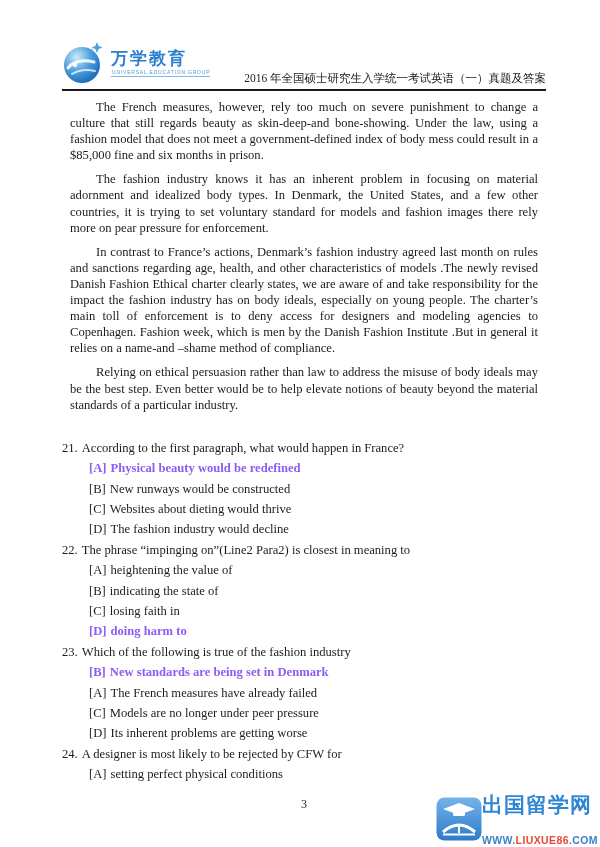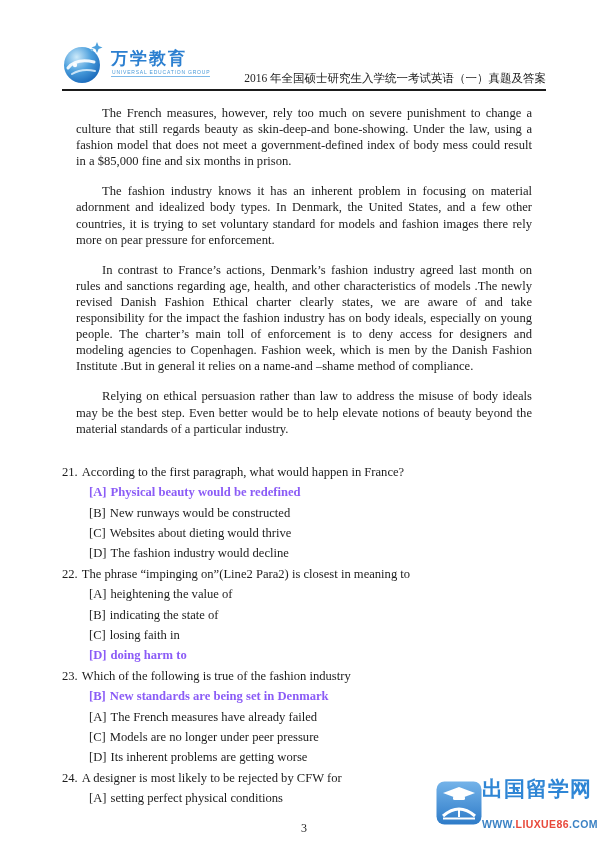--- a/index.html
+++ b/index.html
@@ -29,33 +29,33 @@
   .brand-sub{
     font-family:"Liberation Sans", sans-serif;
     font-size:5px;letter-spacing:0.8px;color:#4a9ad8;
     border-bottom:1px solid #7db9e8;
     padding:2px 0 1px 1px;margin-top:1px;
   }
   .doc-title{font-size:11.5px;color:#222;white-space:nowrap;}
   
   .bodytext{font-size:12.6px;line-height:16.1px;text-align:justify;}
   .frag{margin:6px 0 0 0;}
-  .para{margin:14px;text-indent:26px;}
+  .para{margin:8px;text-indent:26px;}
   
   .questions{margin-top:25px;font-size:12.6px;}
   .q-stem{line-height:20.4px;}
   .q-num{margin-right:4px;}
   .option{padding-left:27px;line-height:20.4px;}
   .opt-label{margin-right:4px;}
   .option.answer{color:#8b5cf6;font-weight:bold;}
   
   .page-number{margin-top:12px;text-align:center;font-size:12px;}
   
   .watermark{
-    position:absolute;right:2px;bottom:18px;
+    position:absolute;right:2px;bottom:2px;
     display:flex;align-items:center;
     font-family:"Liberation Sans", sans-serif;
   }
   .wm-texts{display:flex;flex-direction:column;line-height:1;}
   .wm-name{
     font-weight:bold;font-size:21px;letter-spacing:1px;color:#2f86d5;
     text-shadow:0 1px 1px rgba(255,255,255,0.8);
   }
   .wm-url{font-size:10.5px;font-weight:bold;color:#3b82c4;letter-spacing:0.4px;margin-top:20px;}
   .wm-url .red{color:#e8483a;}

